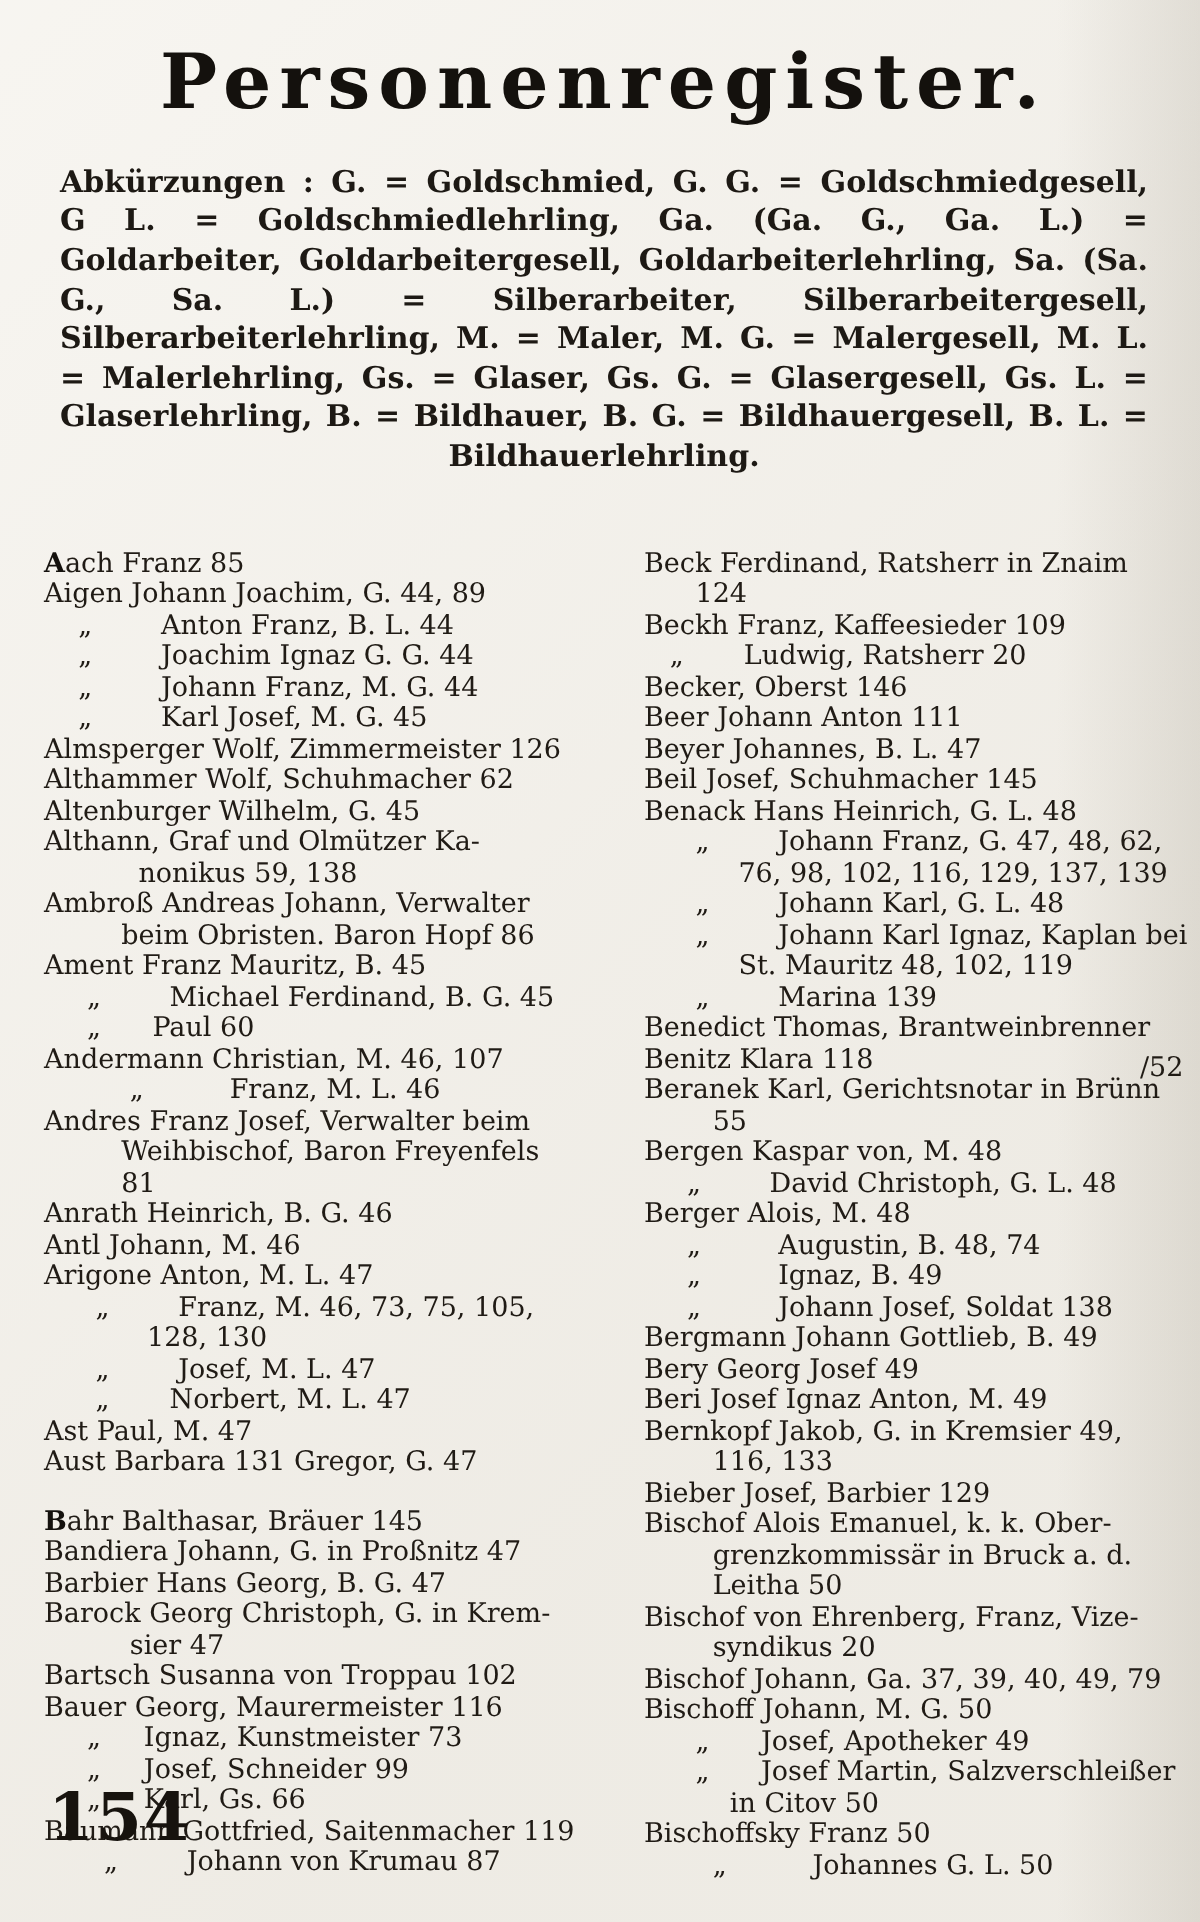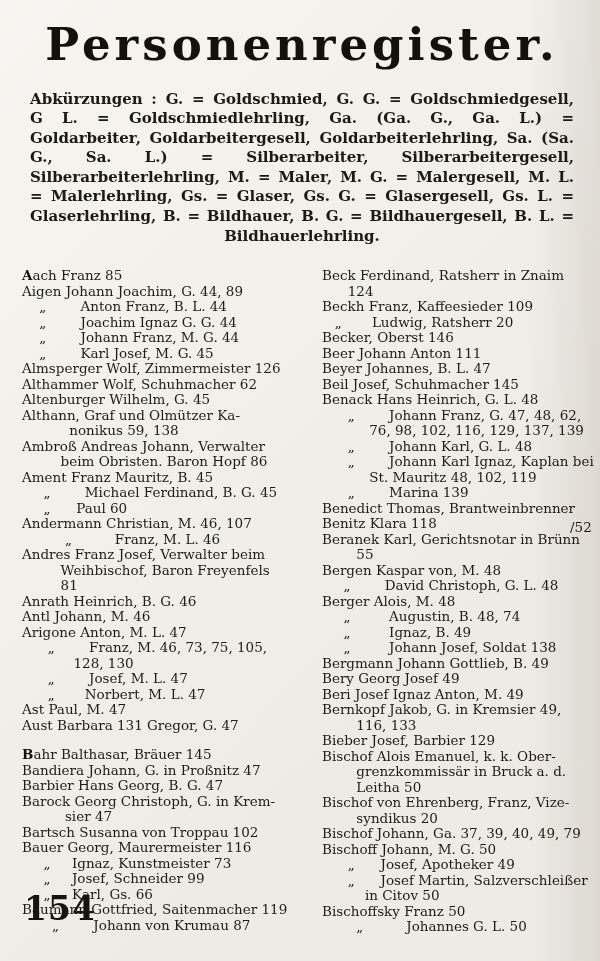--- a/index.html
+++ b/index.html
@@ -11,39 +11,39 @@
     background:
       linear-gradient(to right, rgba(0,0,0,0) 88%, rgba(115,105,85,0.14) 100%),
       linear-gradient(135deg, rgba(255,255,255,0.35) 0%, rgba(0,0,0,0.02) 70%),
       #f3f0e9;
     color:#241f18;
     font-family:"DejaVu Serif","Liberation Serif",serif;
   }
   .title{
     margin:6px 0 0 0;
     text-align:center;
-    font-size:45px;
+    font-size:38px;
     font-weight:bold;
     letter-spacing:4px;
     color:#14110d;
     line-height:1.1;
   }
   .abbrev{
     margin:20px 8px 0 8px;
     font-size:15px;
     font-weight:bold;
     line-height:19.6px;
     text-align:justify;
     text-align-last:center;
     word-spacing:1.5px;
     color:#1d1914;
   }
   .columns{
     display:flex;
-    margin-top:22px;
+    margin-top:36px;
   }
   .col{
     white-space:pre;
     font-size:13.5px;
     line-height:15.5px;
     color:#201b15;
   }
   .col-left{flex:none;width:288px;}
   .col-right{flex:1;padding-left:12px;}
   .line{position:relative;height:15.5px;}

